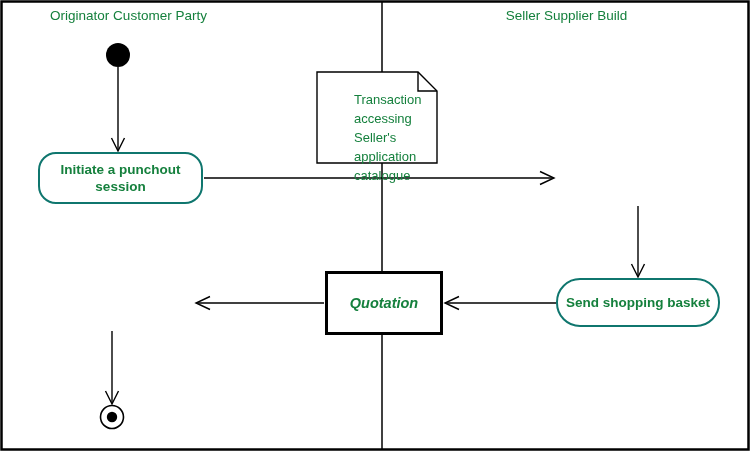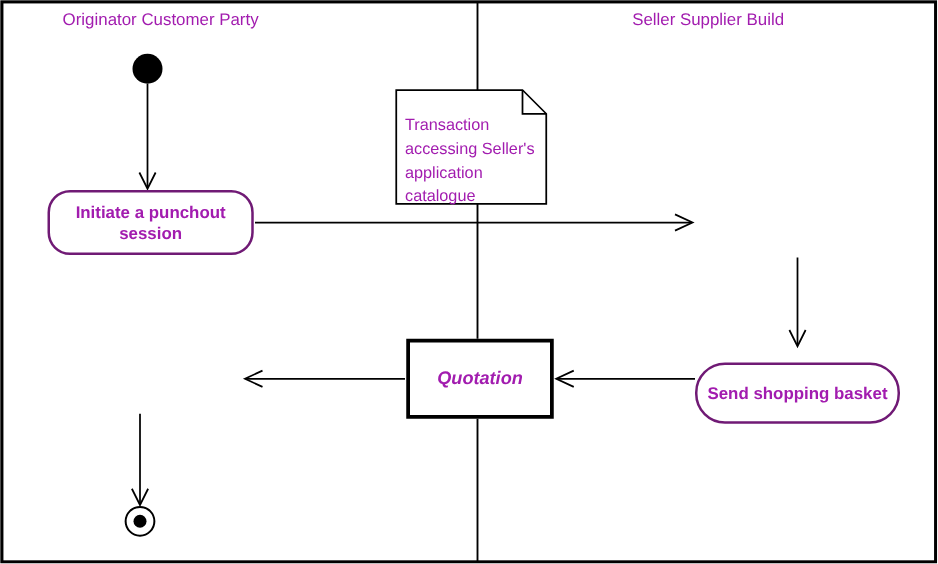--- a/index.html
+++ b/index.html
@@ -1,36 +1,36 @@
 <!DOCTYPE html>
 <html><head>
 <meta charset="utf-8">
 <style>
   html, body { margin: 0; padding: 0; background: #ffffff; }
   .canvas {
     position: relative;
     width: 750px;
     height: 451px;
     background: #ffffff;
-    color: #a21caf;
+    color: #15803d;
     font-family: "Liberation Sans", sans-serif;
     overflow: hidden;
   }
   .canvas svg { position: absolute; left: 0; top: 0; }
   .lane-title {
     position: absolute;
     font-size: 13.5px;
     line-height: 16px;
     text-align: center;
     white-space: nowrap;
   }
   .activity {
     position: absolute;
     box-sizing: border-box;
-    border: 2px solid #701a75;
+    border: 2px solid #0f766e;
     border-radius: 24px;
     background: #ffffff;
     display: flex;
     align-items: center;
     justify-content: center;
     text-align: center;
     font-weight: bold;
     font-size: 13.5px;
     line-height: 17px;
   }
@@ -45,21 +45,21 @@
     text-align: right;
     font-weight: bold;
     font-style: italic;
     font-size: 14.5px;
   }
   .note-text {
     position: absolute;
     font-size: 13px;
     line-height: 19px;
   }
-  .note-text span { display: block; }
+  .note-text span { display: block; margin-left: 30px; }
 </style>
 </head>
 <body>
 
 <div class="canvas">
 
   <svg width="750" height="451" viewBox="0 0 750 451">
 
     <rect x="1.5" y="1.5" width="747" height="448" fill="none" stroke="#000000" stroke-width="2.5"></rect>
 
@@ -92,21 +92,21 @@
   </svg>
 
   <div class="lane-title" style="left:40px; top:8px; width:177px;">Originator Customer Party</div>
   <div class="lane-title" style="left:490px; top:8px; width:153px;">Seller Supplier Build</div>
 
   <div class="activity" style="left:38px; top:152px; width:165px; height:52px; border-radius:18px;">
     <span style="width:140px;">Initiate a punchout session</span>
   </div>
 
 
-  <div class="activity" style="left:556px; top:278px; width:164px; height:49px;margin-top:12px;">
+  <div class="activity" style="left:556px; top:278px; width:164px; height:49px;">
     <span>Send shopping basket</span>
   </div>
 
 
   <div class="object-box" style="left:325px; top:271px; width:118px; height:64px;">Quotation</div>
 
   <div class="note-text" style="left:324px; top:90px; width:110px;">
     <span>Transaction</span>
     <span>accessing Seller's</span>
     <span>application</span>

